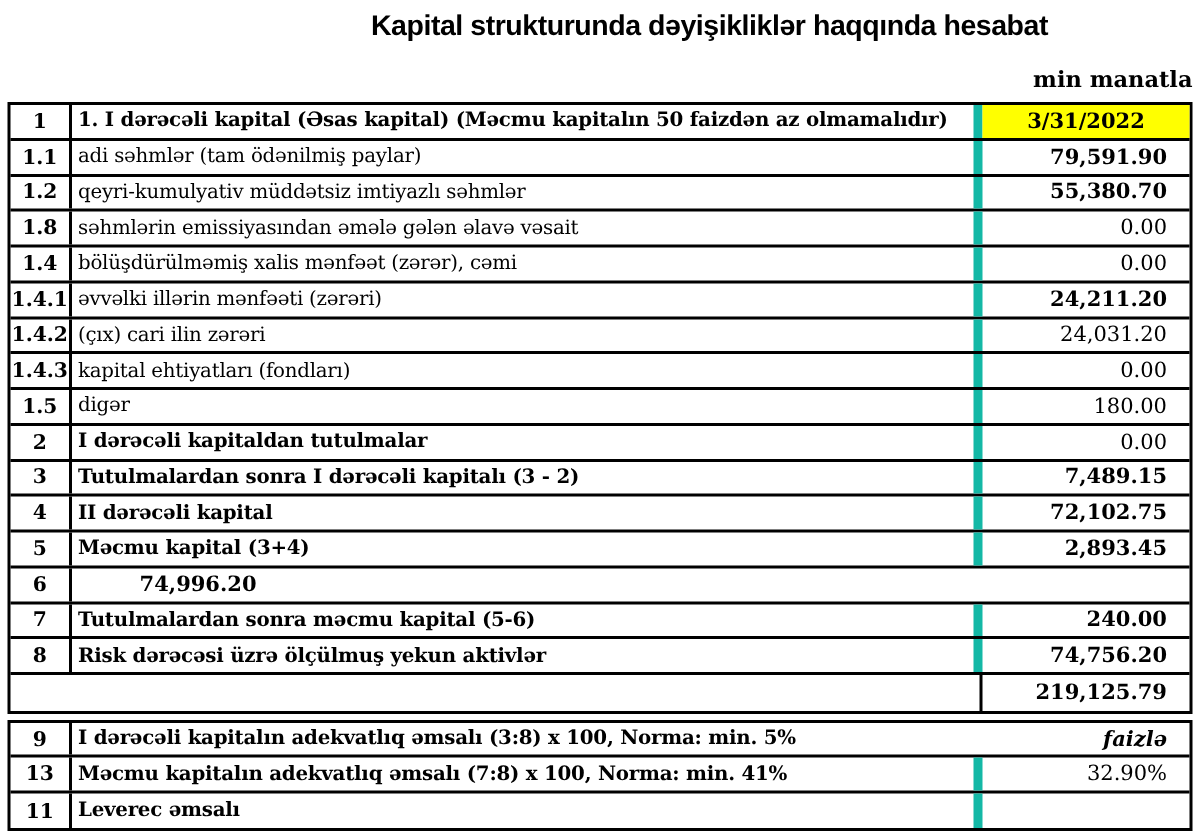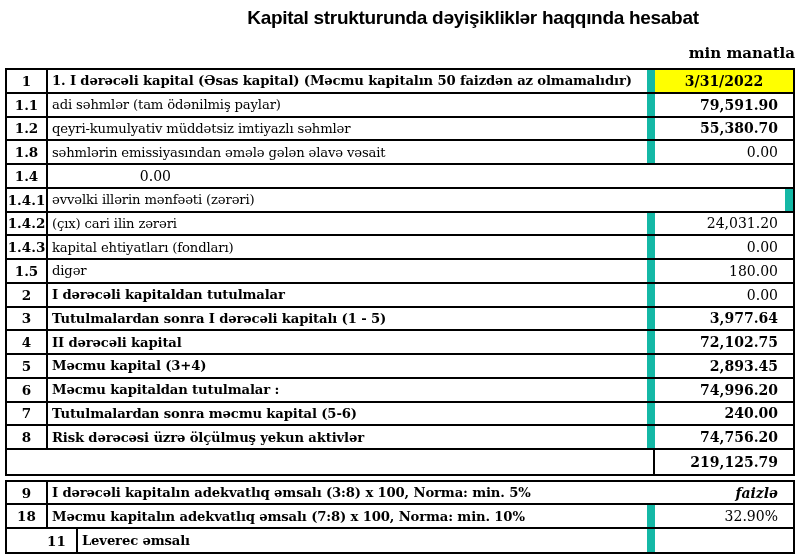--- a/index.html
+++ b/index.html
@@ -20,30 +20,30 @@
   }
   .tbl { position:absolute; left:5px; top:68px; width:790px; }
   .block { border:2px solid #000; box-sizing:border-box; }
   .block2 { margin-top:4px; }
   .row {
     display:flex; align-items:center;
     height:23.75px; box-sizing:border-box;
     border-bottom:2px solid #000;
   }
   .block2 .row { height:23.5px; }
-  .row:last-child { border-bottom:none;margin-left:30px; }
+  .row:last-child { border-bottom:none; }
   .c { box-sizing:border-box; height:100%; display:flex; align-items:center; }
   .c-num {
     width:41px; flex:0 0 41px; justify-content:center;
     border-right:2px solid #000;
     font-weight:bold; font-size:13.5px;
   }
   .c-label {
     flex:1 1 auto; min-width:0;
-    border-right:8px solid #14b8a6;
+    border-right:6px solid #14b8a6;
     padding-left:4px; font-size:13.2px; letter-spacing:-0.15px;
     white-space:nowrap; overflow:hidden;
   }
   .c-label.no-div { border-right:none; }
   .c-merged { flex:1 1 auto; border-right:2px solid #000; }
   .c-val {
     width:138px; flex:0 0 138px; justify-content:flex-end;
     padding-right:15px; font-size:14px; position:relative;
   }
   .c-val.hl {
@@ -76,25 +76,27 @@
         <div class="c c-label">qeyri-kumulyativ müddətsiz imtiyazlı səhmlər</div>
         <div class="c c-val b">55,380.70</div>
       </div>
       <div class="row">
         <div class="c c-num">1.8</div>
         <div class="c c-label">səhmlərin emissiyasından əmələ gələn  əlavə vəsait</div>
         <div class="c c-val">0.00</div>
       </div>
       <div class="row">
         <div class="c c-num">1.4</div>
+        <div class="c c-label">bölüşdürülməmiş xalis mənfəət (zərər), cəmi</div>
         <div class="c c-val">0.00</div>
       </div>
       <div class="row">
         <div class="c c-num">1.4.1</div>
         <div class="c c-label">əvvəlki illərin mənfəəti (zərəri)</div>
+        <div class="c c-val b">24,211.20</div>
       </div>
       <div class="row">
         <div class="c c-num">1.4.2</div>
         <div class="c c-label">(çıx) cari ilin zərəri</div>
         <div class="c c-val">24,031.20</div>
       </div>
       <div class="row">
         <div class="c c-num">1.4.3</div>
         <div class="c c-label">kapital ehtiyatları (fondları)</div>
         <div class="c c-val">0.00</div>
@@ -104,36 +106,35 @@
         <div class="c c-label">digər</div>
         <div class="c c-val">180.00</div>
       </div>
       <div class="row">
         <div class="c c-num">2</div>
         <div class="c c-label b">I dərəcəli kapitaldan  tutulmalar</div>
         <div class="c c-val">0.00</div>
       </div>
       <div class="row">
         <div class="c c-num">3</div>
-        <div class="c c-label b">Tutulmalardan  sonra I dərəcəli kapitalı (1 - 5)</div>
-        <div class="c c-val b">3,977.64</div>
+        <div class="c c-label b">Tutulmalardan  sonra I dərəcəli kapitalı (3 - 2)</div>
+        <div class="c c-val b">7,489.15</div>
       </div>
       <div class="row">
         <div class="c c-num">4</div>
         <div class="c c-label b">II dərəcəli  kapital</div>
         <div class="c c-val b">72,102.75</div>
       </div>
       <div class="row">
         <div class="c c-num">5</div>
         <div class="c c-label b">Məcmu kapital (3+4)</div>
         <div class="c c-val b">2,893.45</div>
       </div>
       <div class="row">
         <div class="c c-num">6</div>
-        <div class="c c-label b">Məcmu kapitaldan tutulmalar :</div>
         <div class="c c-val b">74,996.20</div>
       </div>
       <div class="row">
         <div class="c c-num">7</div>
         <div class="c c-label b">Tutulmalardan sonra məcmu kapital (5-6)</div>
         <div class="c c-val b">240.00</div>
       </div>
       <div class="row">
         <div class="c c-num">8</div>
         <div class="c c-label b">Risk dərəcəsi üzrə ölçülmuş  yekun aktivlər</div>
@@ -144,22 +145,22 @@
         <div class="c c-val b">219,125.79</div>
       </div>
     </div>
   <div class="block block2" id="block-ratio">
       <div class="row">
         <div class="c c-num">9</div>
         <div class="c c-label b no-div">I dərəcəli  kapitalın  adekvatlıq əmsalı (3:8) x 100, Norma: min. 5%</div>
         <div class="c c-val b i">faizlə</div>
       </div>
       <div class="row">
-        <div class="c c-num">18</div>
-        <div class="c c-label b">Məcmu kapitalın  adekvatlıq  əmsalı (7:8) x 100, Norma: min. 10%</div>
+        <div class="c c-num">13</div>
+        <div class="c c-label b">Məcmu kapitalın  adekvatlıq  əmsalı (7:8) x 100, Norma: min. 41%</div>
         <div class="c c-val">32.90%</div>
       </div>
       <div class="row">
         <div class="c c-num">11</div>
         <div class="c c-label b">Leverec əmsalı</div>
         <div class="c c-val"></div>
       </div>
     </div>
 </div>
 

